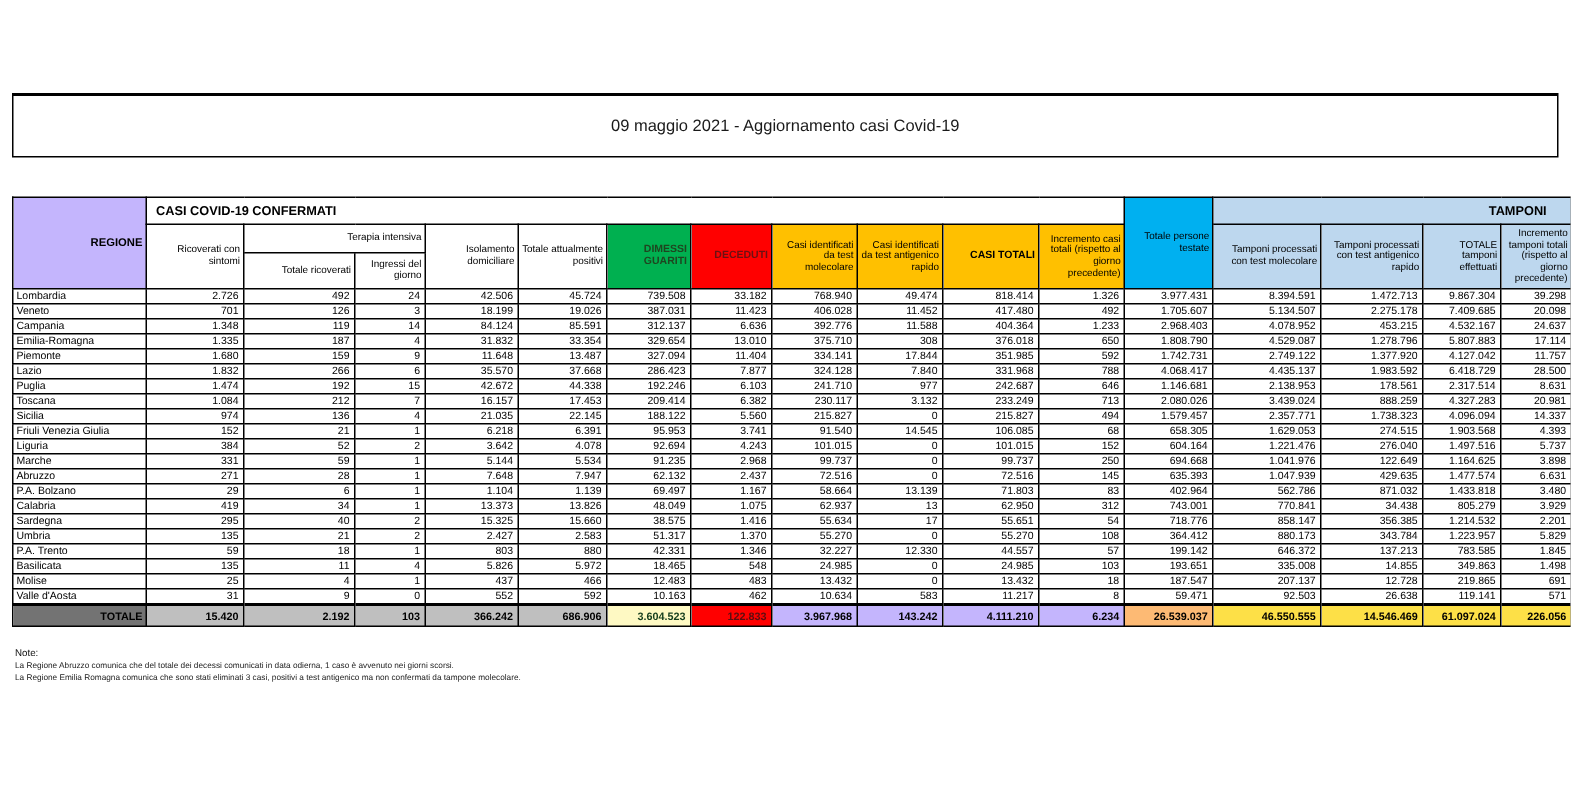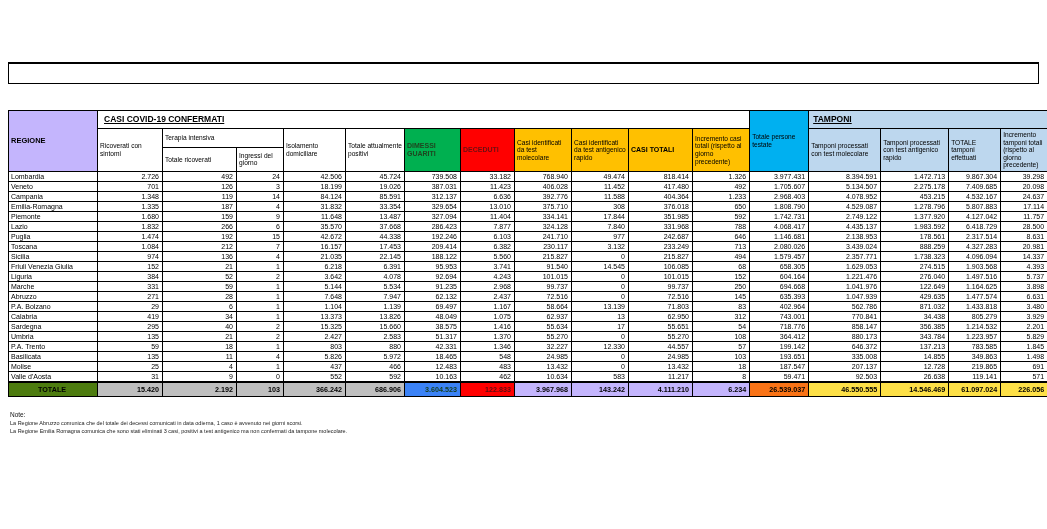--- a/index.html
+++ b/index.html
@@ -2,51 +2,52 @@
 <html><head>
 <meta charset="utf-8">
 <style>
   html,body{margin:0;padding:0;background:#fff;}
   body{width:1047px;height:529px;font-family:"Liberation Sans",sans-serif;color:#000;overflow:hidden;}
   .title-box{margin:62px 8px 0 8px;border:1px solid #000;border-top-width:2px;text-align:center;padding:10px 0 9px 0;}
   .title-box .t{font-size:11px;line-height:21px;color:#1a1a1a;}
   .table-wrap{margin:26px 0 0 8px;}
   table{border-collapse:collapse;table-layout:fixed;width:1039px;}
   th,td{border:1px solid #000;overflow:hidden;}
-  thead th{font-size:6.6px;line-height:7.6px;font-weight:normal;text-align:left;vertical-align:middle;padding:1px 2px;}
-  th.banner{font-size:8.5px;font-weight:bold;height:15px;padding:1px 4px;text-decoration:underline;}
+  thead th{font-size:6.6px;line-height:7.6px;font-weight:normal;text-align:right;vertical-align:middle;padding:1px 2px;}
+  th.banner{font-size:8.5px;font-weight:bold;height:15px;padding:1px 16px;}
   th.banner-left{text-align:left;padding-left:6px;}
   th.regione-h{background:#c4b5fd;font-weight:bold;font-size:7.5px;}
   .bg-green{background:#00b050;color:#1e4620;font-weight:bold;font-size:7px;}
   .bg-red{background:#ff0000;color:#6d1012;font-weight:bold;font-size:7px;}
   .bg-yellow{background:#ffc000;}
   .bg-yellow-b{background:#ffc000;font-weight:bold;font-size:7px;}
   .bg-cyan{background:#00b0f0;}
   .bg-blue{background:#bdd7ee;}
   tr.h2 th{height:40px;}
   tr.h3 th{height:19px;}
   tbody td{font-size:7px;line-height:9px;height:9px;padding:0 3px;white-space:nowrap;}
   td.region{text-align:left;padding:0 2px;}
   td.num{text-align:right;}
   tr.total td{font-weight:bold;height:13px;line-height:13px;font-size:7.2px;border-top-width:2px;}
   tr.total td.c-gray{background:#bfbfbf;}
-  tr.total td.c-graylab{background:#4d7c0f;text-align:left;padding-left:29px;}
-  tr.total td.c-green{background:#3b82f6;color:#143d1c;}
+  tr.total td.c-graylab{background:#737373;text-align:right;padding-left:29px;}
+  tr.total td.c-green{background:#fef9c3;color:#143d1c;}
   tr.total td.c-red{background:#ff0000;color:#5c0d0f;margin-top:46px;}
   tr.total td.c-yellow{background:#c4b5fd;}
-  tr.total td.c-cyan{background:#f97316;margin-top:16px;}
+  tr.total td.c-cyan{background:#fdba74;margin-top:16px;}
   tr.total td.c-blue{background:#fde047;margin-left:12px;}
   .notes{margin:13px 0 0 10px;}
   .notes .nt{font-size:6.5px;line-height:9px;color:#111;}
   .notes .nl{font-size:5.5px;line-height:8px;color:#222;}
 </style>
 </head>
 <body>
 
 <div class="title-box">
+  <div class="t">09 maggio 2021 - Aggiornamento casi Covid-19</div>
 </div>
 
 <div class="table-wrap">
 <table>
   <colgroup>
     <col style="width:89px">
         <col style="width:65px">
         <col style="width:74px">
         <col style="width:47px">
     <col style="width:62px">

